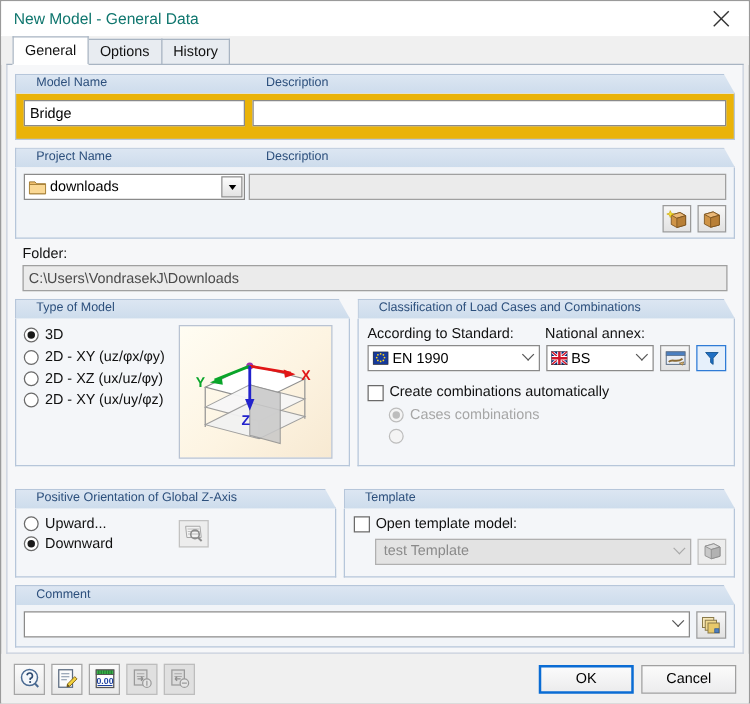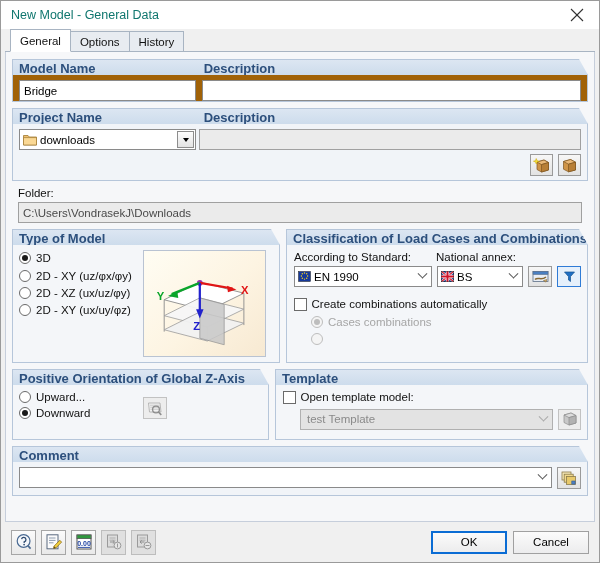--- a/index.html
+++ b/index.html
@@ -76,26 +76,25 @@
     padding: 7px 6px 4px 6px;
     position: relative;
   }
   
   .group { position: relative; margin-bottom: 6px; }
   .group-head {
     height: 16px;
     background: linear-gradient(#dce6f2, #cddcec);
     border: 1px solid #b6c6da;
     border-bottom: none;
-    font-size: 13px;
+    font-size: 10px;
     color: #2c4f7c;
-    padding: 1px 0 0 6px;
+    padding: 1px 0 0 16px;
     position: relative;
     clip-path: polygon(0 0, calc(100% - 9px) 0, 100% 100%, 100% 100%, 0 100%);
-    font-weight: bold;
   }
   .group-body {
     border: 1px solid #b6c6da;
     border-top: none;
     background: #f4f6f9;
     padding: 6px;
   }
   .lbl-dark { font-size: 11.5px; color: #111; }
   input.txt, .fakeinput {
     height: 21px;
@@ -225,21 +224,21 @@
       </div>
   </div>
 
   <div class="content">
 
     <div class="group">
       <div class="group-head">
         <span style="display:inline-block;width:181px">Model Name</span>
         <span>Description</span>
       </div>
-      <div class="group-body" style="padding:5px 6px 0 6px;background:#a16207;">
+      <div class="group-body" style="padding:5px 6px 10px 6px;background:#eab308;">
         <div class="row" style="gap:6px">
           <div style="width:177px">
             <input class="txt" type="text" value="Bridge" style="">
           </div>
           <div class="grow">
             <input class="txt" type="text" value="" style="">
           </div>
         </div>
       </div>
     </div>
@@ -289,21 +288,21 @@
       </div>
     </div>
 
     <div style="padding:0 6px 6px 6px">
       <div class="lbl-dark" style="margin-bottom:3px">Folder:</div>
       <div class="fakeinput disabled" style="background:#ebebeb">C:\Users\VondrasekJ\Downloads</div>
     </div>
 
     <div class="row" style="gap:6px;margin-bottom:6px">
 
-      <div class="group" style="width:275px;margin-bottom:0">
+      <div class="group" style="width:275px;margin-bottom:12px">
         <div class="group-head">Type of Model</div>
         <div class="group-body" style="display:flex;padding:5px 13px 5px 6px;height:118px">
           <div style="width:118px">
             <div class="radio-row" style="margin:2px 0 6px 0">
               <span class="radio on"></span>
               <span class="lbl-dark">3D</span>
             </div>
             <div class="radio-row" style="margin:5px 0">
               <span class="radio"></span>
               <span class="lbl-dark">2D - XY (uz/φx/φy)</span>
@@ -429,21 +428,21 @@
           </div>
         </div>
       </div>
     </div>
 
     <div class="row" style="gap:6px;margin-bottom:6px">
 
       <div class="group" style="width:257px;margin-bottom:0">
         <div class="group-head">Positive Orientation of Global Z-Axis</div>
         <div class="group-body" style="padding:5px 6px 6px 6px;height:55px">
-          <div class="row" style="align-items:flex-end">
+          <div class="row" style="align-items:center">
             <div class="grow">
               <div class="radio-row" style="margin:1px 0 4px 0">
                 <span class="radio"></span>
                 <span class="lbl-dark">Upward...</span>
               </div>
               <div class="radio-row" style="margin:3px 0 0 0">
                 <span class="radio on"></span>
                 <span class="lbl-dark">Downward</span>
               </div>
             </div>

